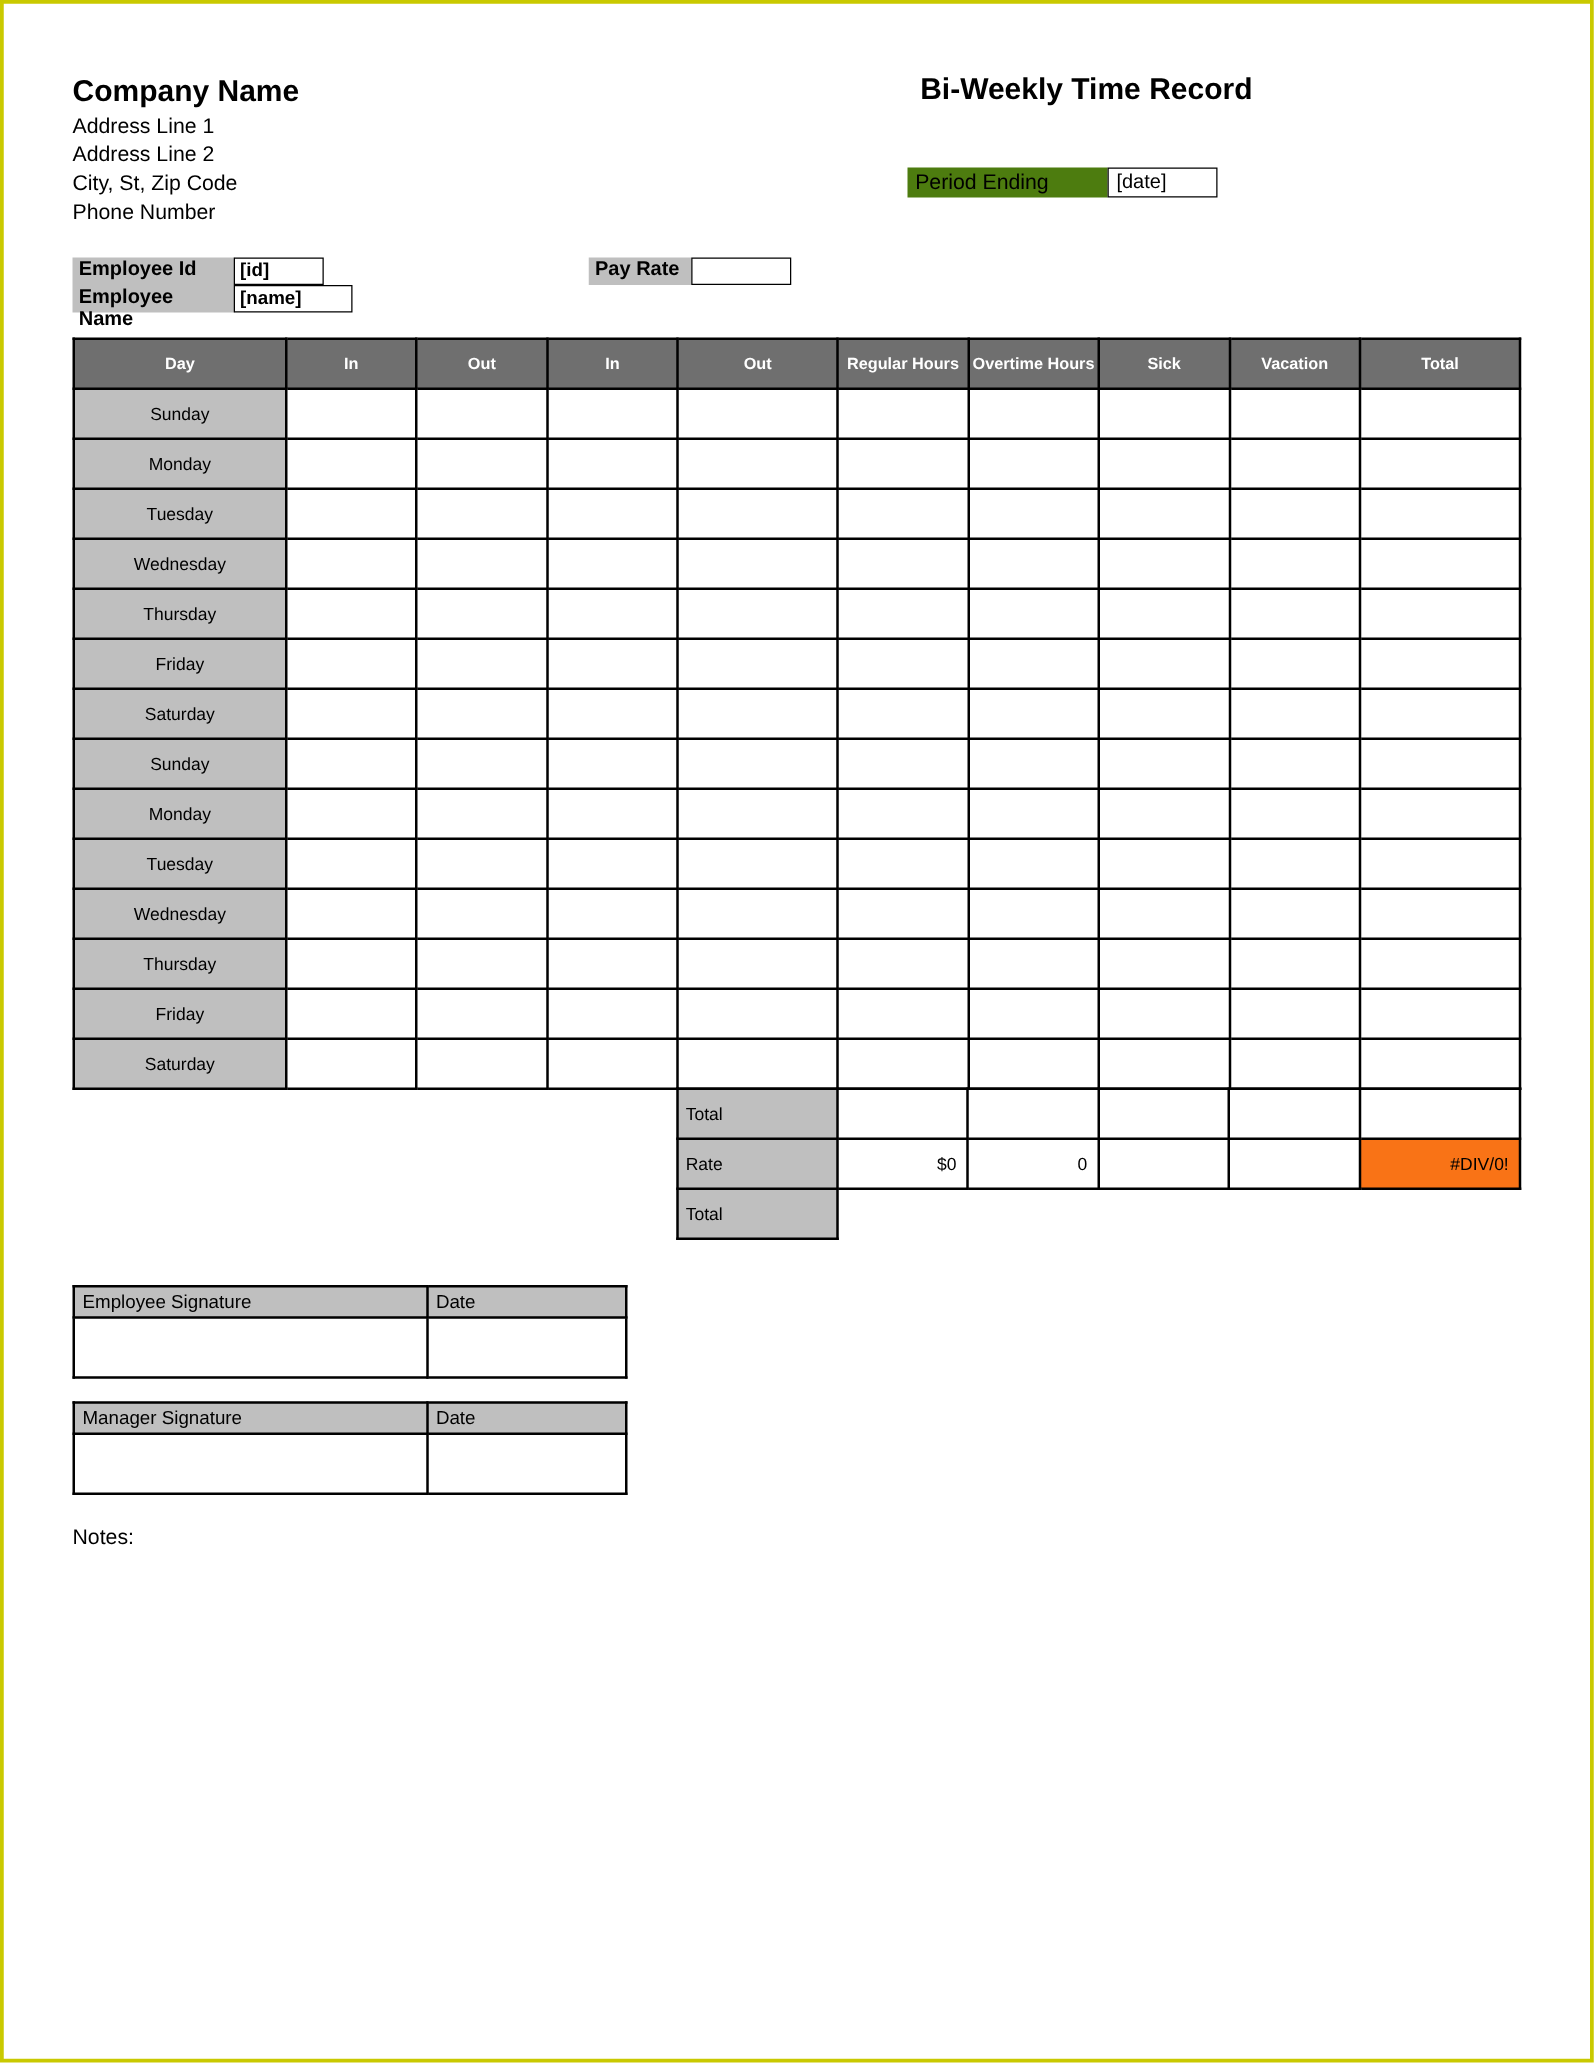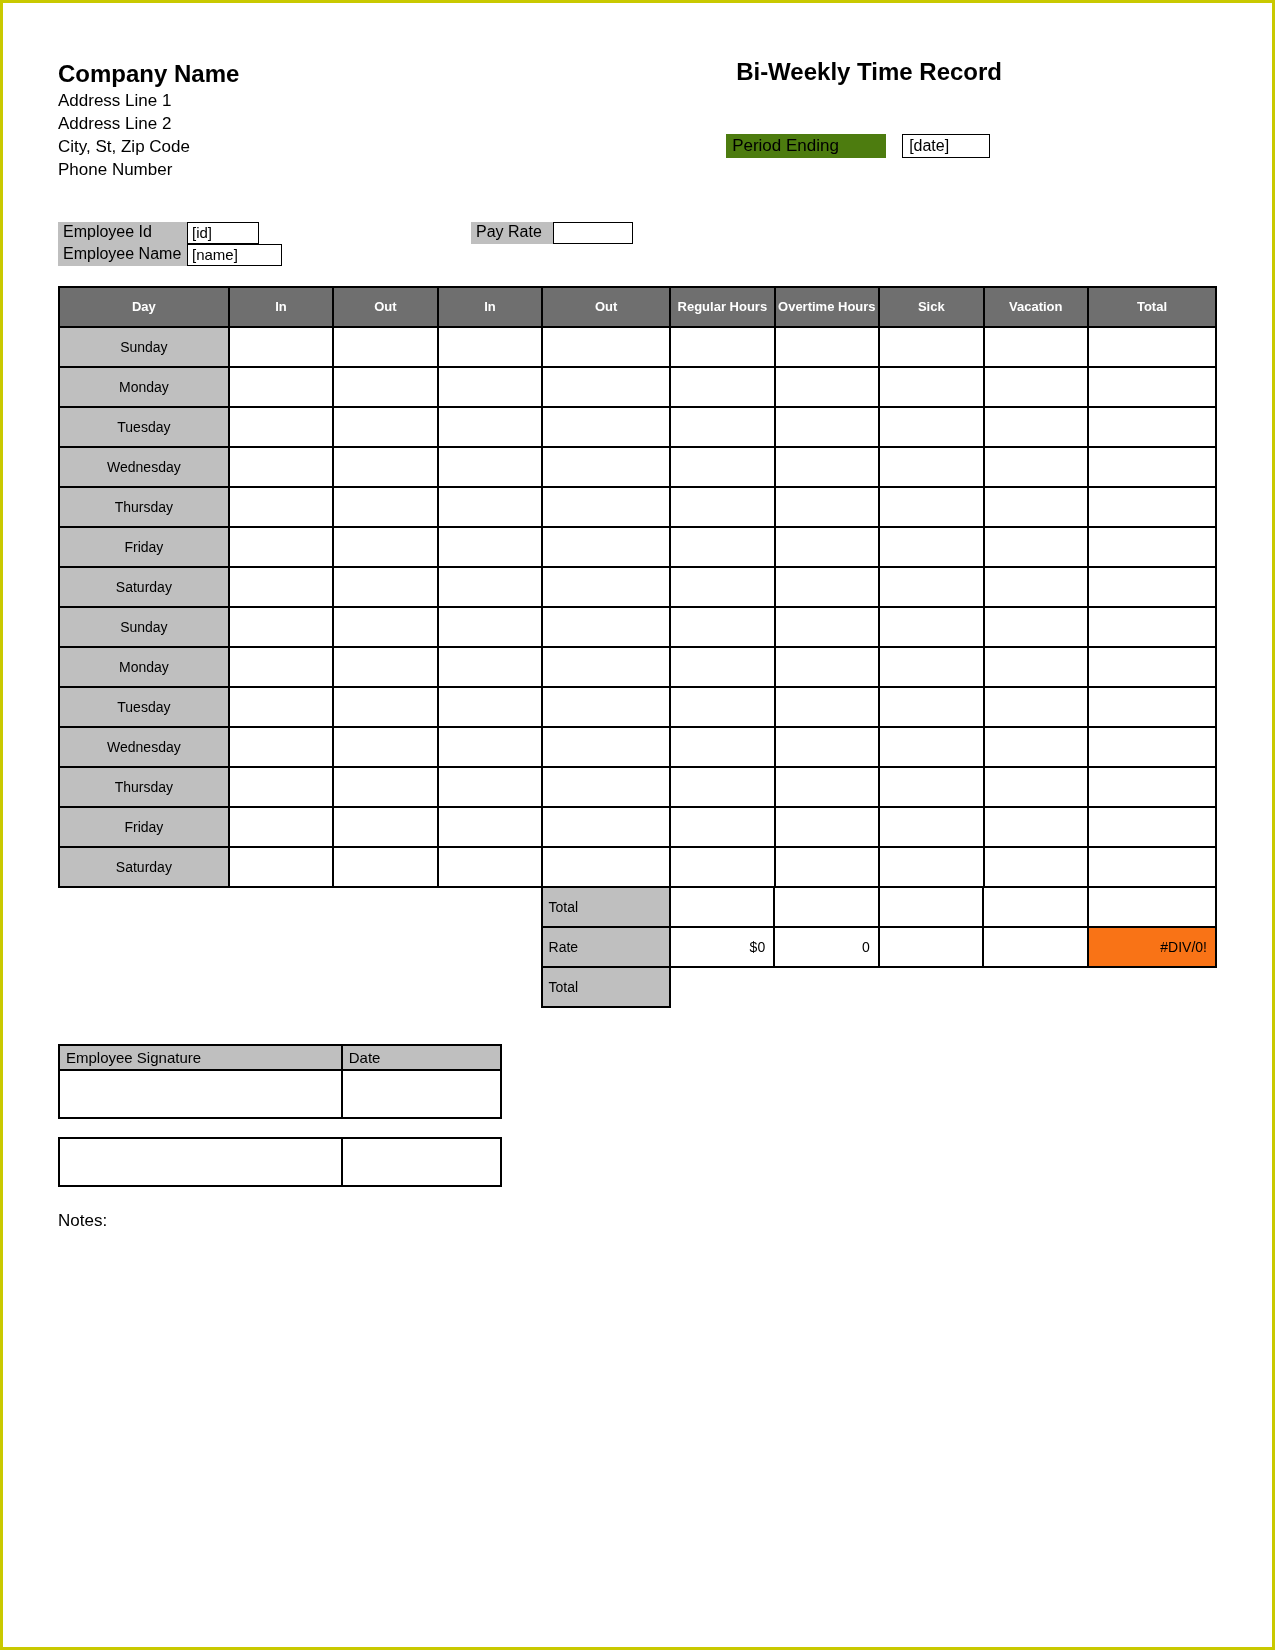--- a/index.html
+++ b/index.html
@@ -50,24 +50,24 @@
     padding: 2px 6px;
     font-size: 17px;
     width: 160px;
   }
   .period-value {
     border: 1.5px solid #000;
     font-size: 16px;
     padding: 2px 6px;
     width: 88px;
     text-align: left;
-    margin-left: 16px;
   }
   .emp-block {
-    margin-top: 40px;
+    margin-top: 24px;
+    font-weight: bold;
   }
   .emp-row {
     display: flex;
     align-items: stretch;
     height: 22px;
   }
   .emp-label {
     background: #bfbfbf;
     font-size: 16px;
     padding: 1px 5px;
@@ -456,20 +456,24 @@
       </tr>
     </tbody>
       </table>
     <div class="sig-gap"></div>
     <table class="sig">
       <colgroup>
           <col class="s1">
           <col class="s2">
         </colgroup>
       <tbody>
+          <tr>
+        <td class="hdr">Manager Signature</td>
+        <td class="hdr">Date</td>
+      </tr>
       <tr>
         <td class="fill"></td>
         <td class="fill"></td>
       </tr>
     </tbody>
       </table>
   </div>
 
   <div class="notes">Notes:</div>
 

